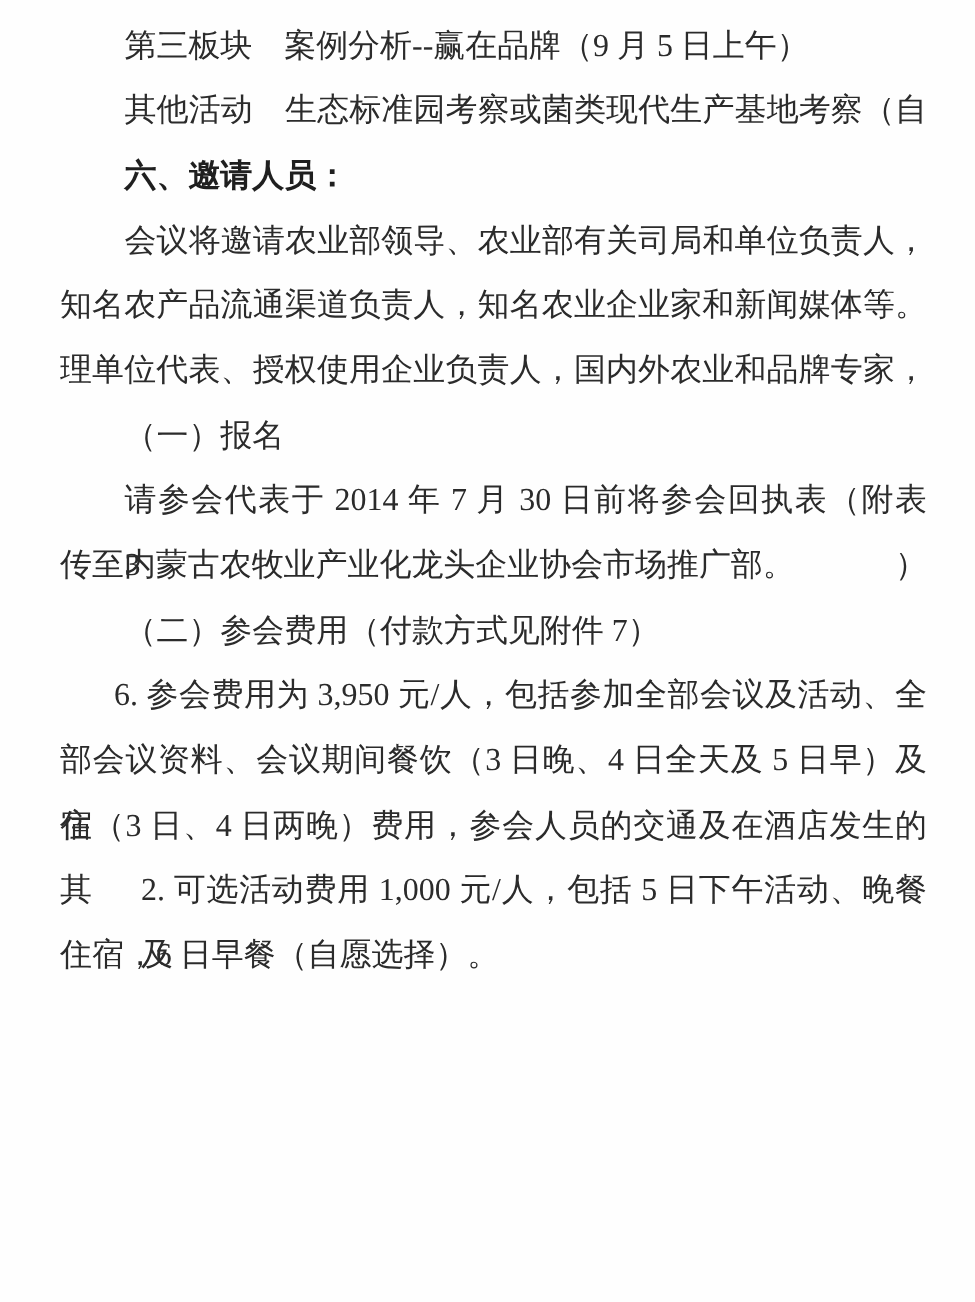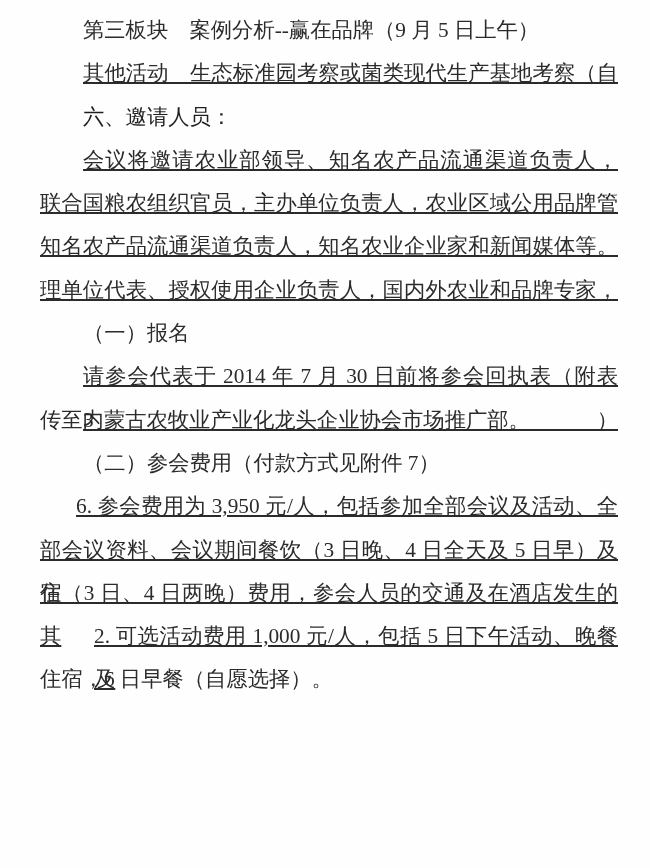--- a/index.html
+++ b/index.html
@@ -22,40 +22,38 @@
     line-height: 43.3px;
     height: 43.3px;
     color: #2b2b2b;
     white-space: nowrap;
     letter-spacing: 0;
   }
   .line.fill {
     white-space: normal;
     text-align: justify;
     text-align-last: justify;
-    text-decoration: underline;
   }
   .indent    { padding-left: 43px; }
   .indent-sm { padding-left: 36px; }
   .indent-lg { padding-left: 54px; }
   .heading {
     font-family: "Liberation Sans", "DejaVu Sans", sans-serif;
-    font-weight: 400;
+    font-weight: 700;
     color: #1f1f1f;
   }
 </style>
 </head>
 <body>
 
 <div class="page">
   <div class="line indent">第三板块　案例分析--赢在品牌（9 月 5 日上午）</div>
   <div class="line indent fill">其他活动　生态标准园考察或菌类现代生产基地考察（自</div>
   <div class="line indent heading">六、邀请人员：</div>
-  <div class="line indent fill">会议将邀请农业部领导、知名农产品流通渠道负责人，</div>
-  <div class="line fill">联合国粮农组织官员，主办单位负责人，农业区域公用品牌管</div>
+  <div class="line indent fill">会议将邀请农业部领导、农业部有关司局和单位负责人，</div>
   <div class="line fill">知名农产品流通渠道负责人，知名农业企业家和新闻媒体等。</div>
   <div class="line fill">理单位代表、授权使用企业负责人，国内外农业和品牌专家，</div>
   <div class="line indent">（一）报名</div>
   <div class="line indent fill">请参会代表于 2014 年 7 月 30 日前将参会回执表（附表 3）</div>
   <div class="line">传至内蒙古农牧业产业化龙头企业协会市场推广部。</div>
   <div class="line indent">（二）参会费用（付款方式见附件 7）</div>
   <div class="line indent-sm fill">6. 参会费用为 3,950 元/人，包括参加全部会议及活动、全</div>
   <div class="line fill">部会议资料、会议期间餐饮（3 日晚、4 日全天及 5 日早）及住</div>
   <div class="line fill">宿（3 日、4 日两晚）费用，参会人员的交通及在酒店发生的其</div>
   <div class="line indent-lg fill">2. 可选活动费用 1,000 元/人，包括 5 日下午活动、晚餐及</div>

